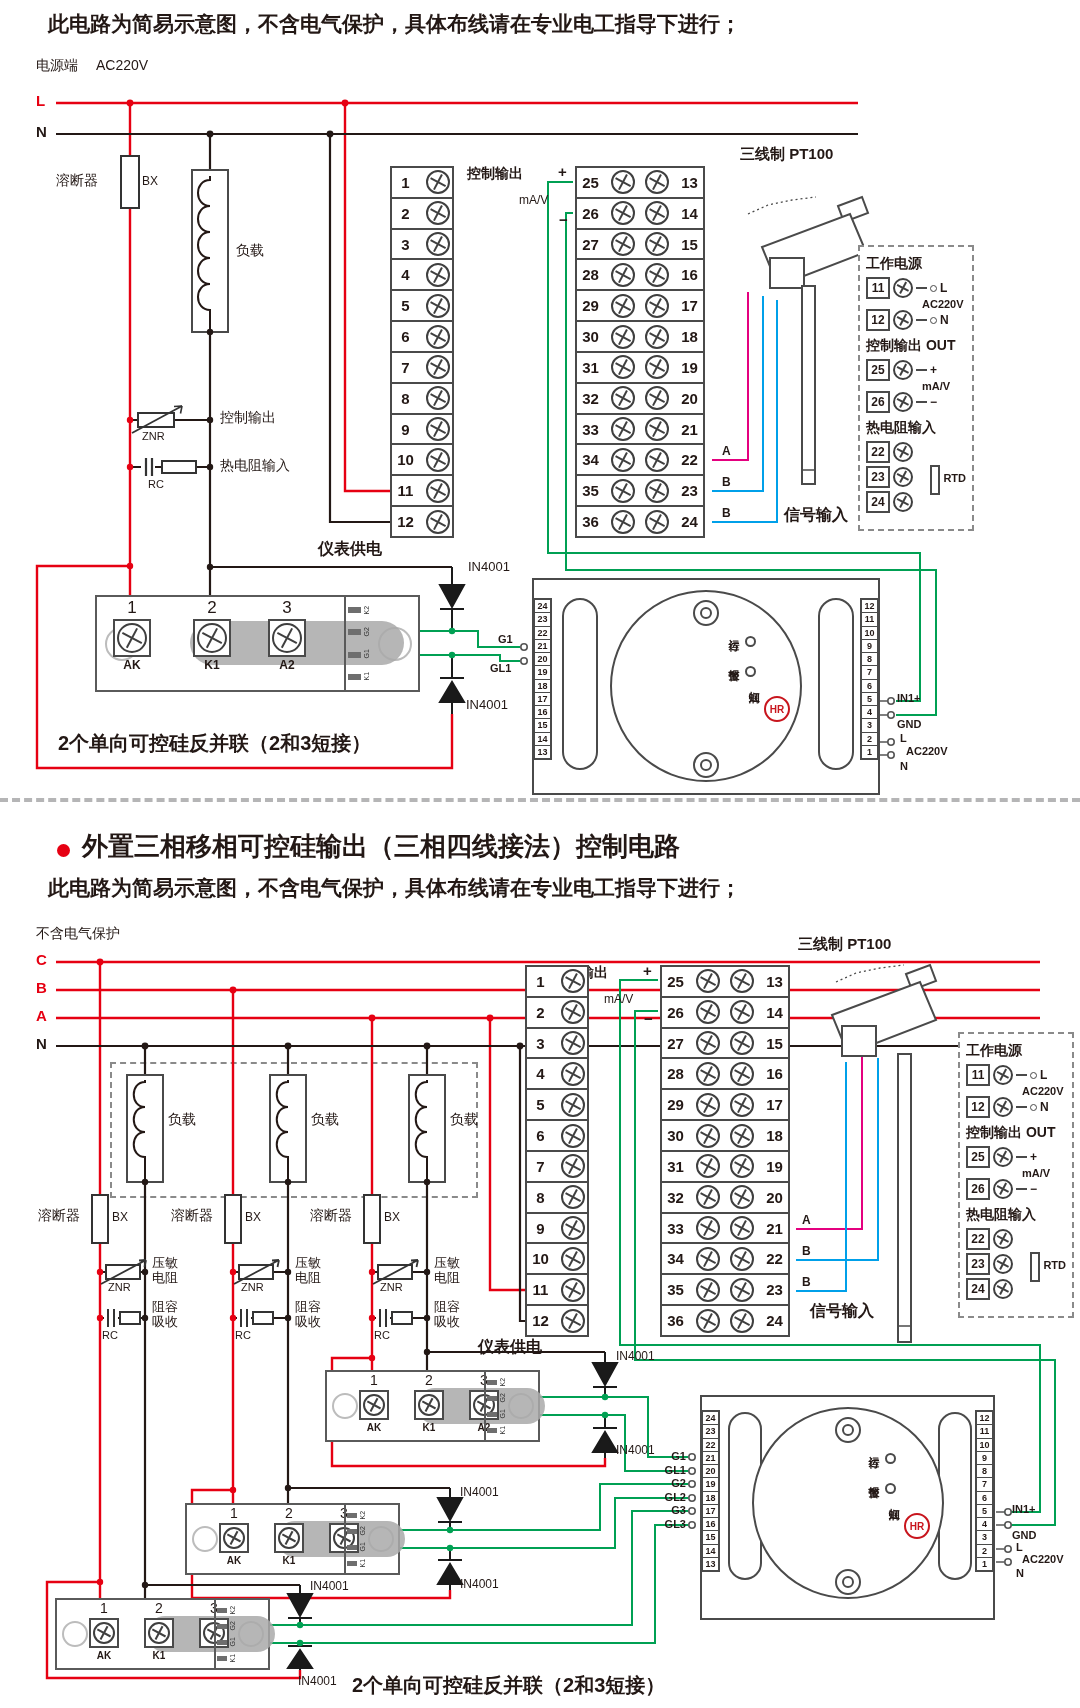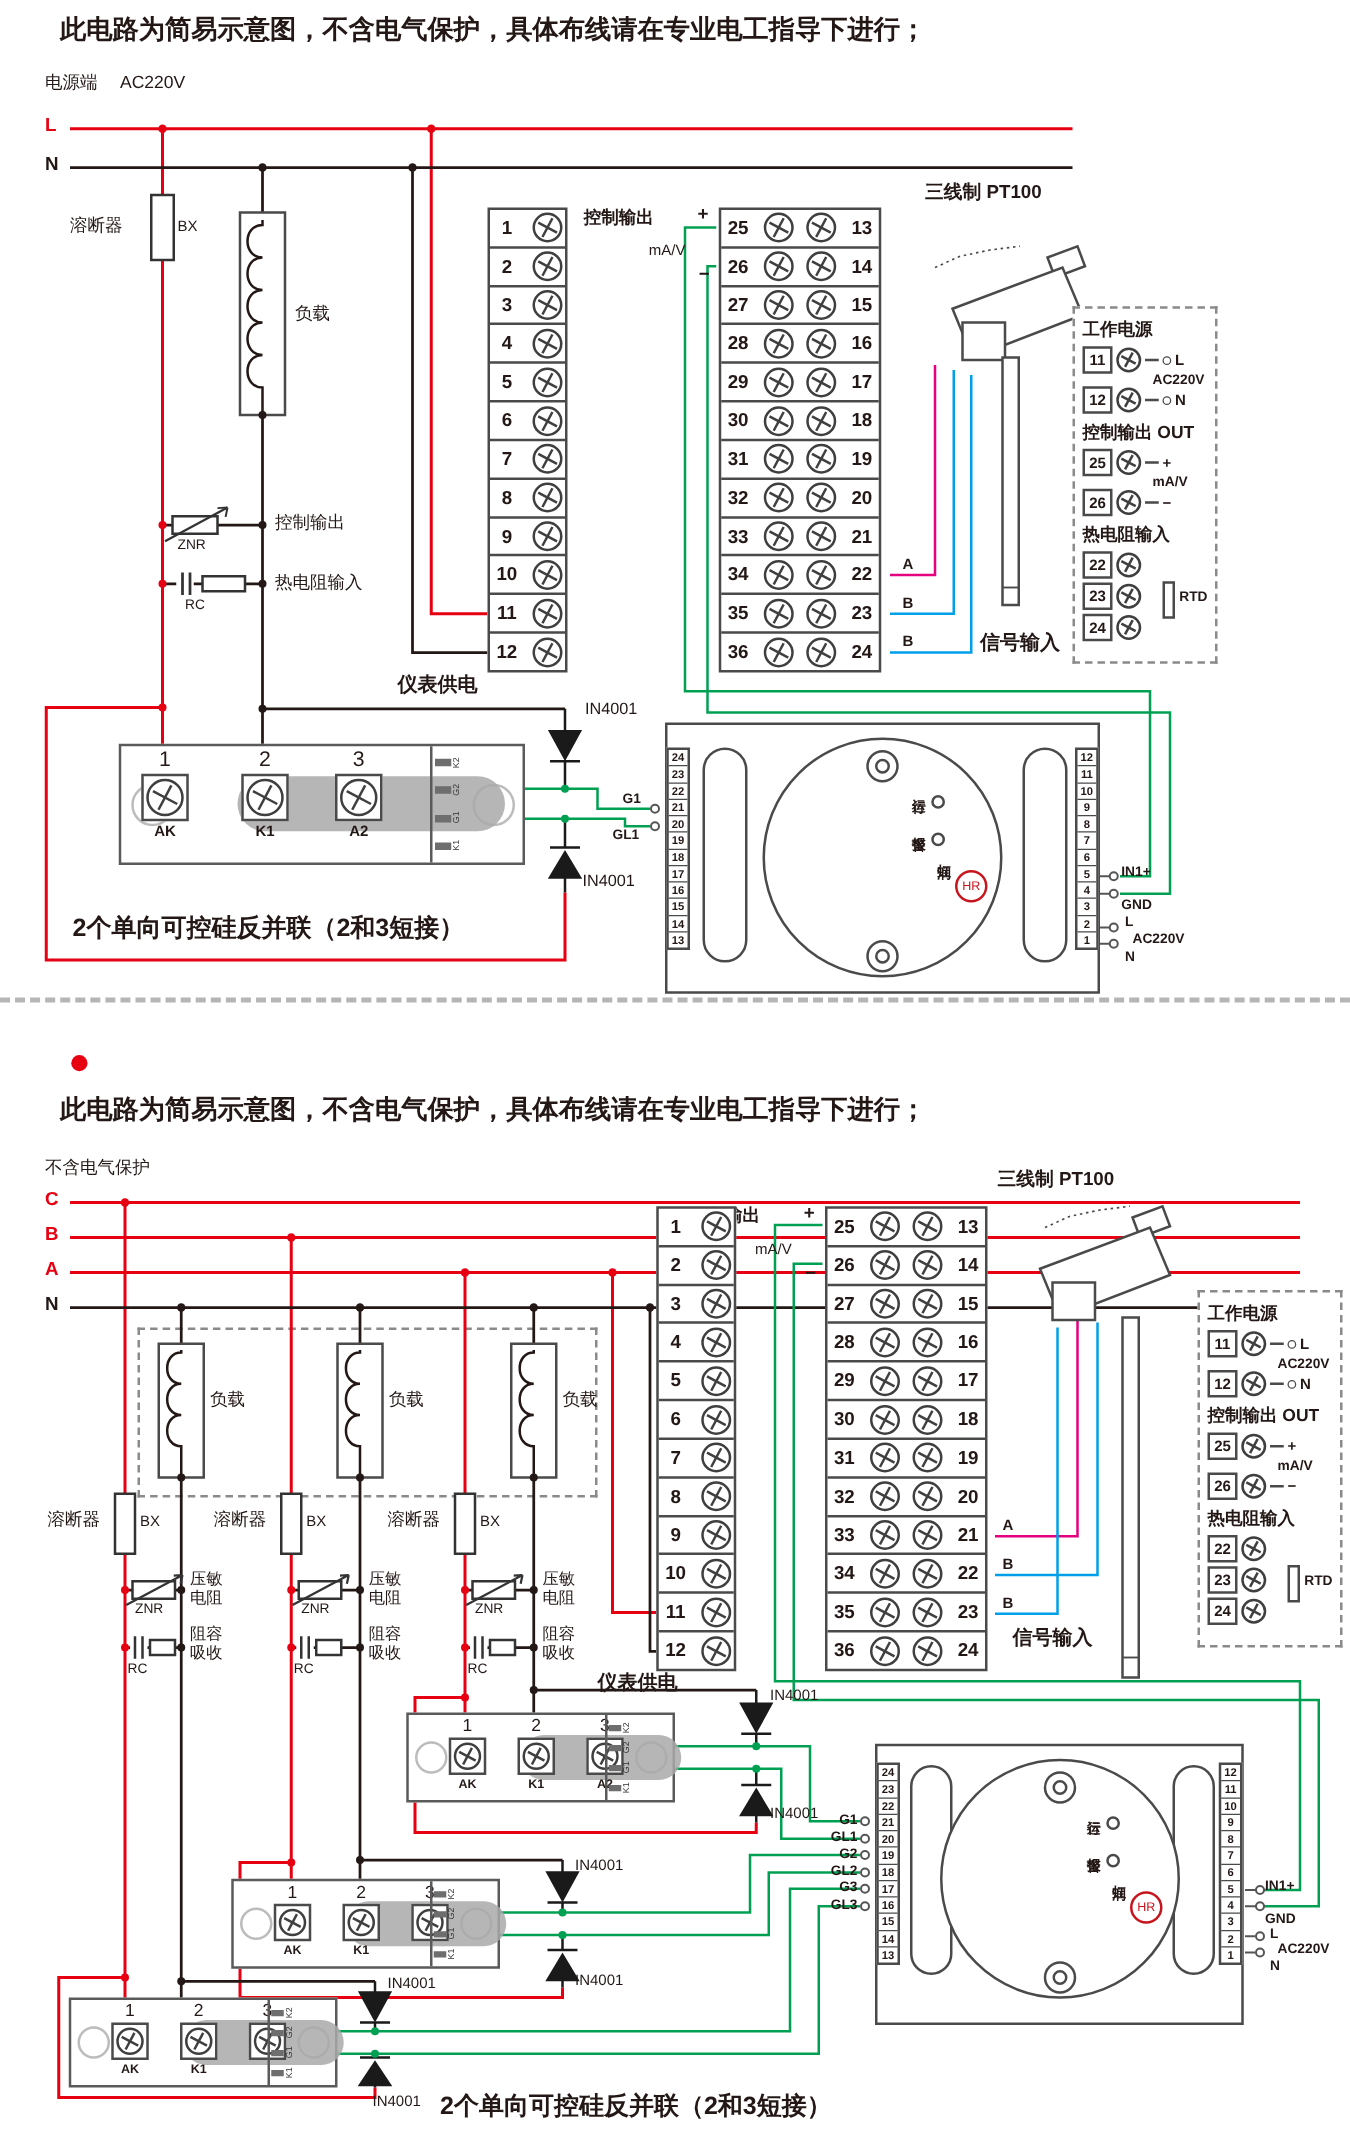--- a/index.html
+++ b/index.html
@@ -52,21 +52,21 @@
   .trigger{position:absolute;border:2.5px solid #4a4a4a;background:#fff;box-sizing:border-box;z-index:4}
   .vstrip{position:absolute;display:flex;flex-direction:column;border:2px solid #4a4a4a;background:#fff;box-sizing:border-box;z-index:5}
   .vcell{flex:1;display:flex;align-items:center;justify-content:center;border-bottom:1.5px solid #4a4a4a;font-size:9px;font-weight:bold;box-sizing:border-box;min-height:0}
   .vcell:last-child{border-bottom:none}
   .slot{position:absolute;border:2px solid #4a4a4a;border-radius:18px;background:#fff;box-sizing:border-box;z-index:4}
   .bigc{position:absolute;border:2.5px solid #4a4a4a;border-radius:50%;box-sizing:border-box;z-index:4;background:#fff}
   .ring{position:absolute;border:2px solid #4a4a4a;border-radius:50%;box-sizing:border-box;background:#fff;z-index:5}
   .led{position:absolute;display:flex;align-items:flex-start;gap:4px;z-index:6}
   .vtext{writing-mode:vertical-rl;letter-spacing:1px;font-size:11px;font-weight:bold}
   .ledc{width:11px;height:11px;border:2px solid #4a4a4a;border-radius:50%;box-sizing:border-box;margin-top:6px}
-  .hrlogo{position:absolute;width:26px;height:26px;border:2.5px solid #c8151d;border-radius:50%;color:#c8151d;font-size:10px;font-weight:normal;display:flex;align-items:center;justify-content:center;box-sizing:border-box;z-index:6;background:#fff}
+  .hrlogo{position:absolute;width:26px;height:26px;border:2.5px solid #c8151d;border-radius:50%;color:#c8151d;font-size:10px;font-weight:bold;display:flex;align-items:center;justify-content:center;box-sizing:border-box;z-index:6;background:#fff}
   .gatecol{position:absolute;display:flex;flex-direction:column;z-index:5}
   .gatecol span{height:13.5px;font-size:11px;font-weight:bold;text-align:right;line-height:13px}
 </style>
 </head>
 <body>
 
 <div id="canvas">
 
 <svg class="wires" width="1080" height="1708" viewBox="0 0 1080 1708">
 
@@ -603,20 +603,21 @@
 <div class="lbl f11 b" style="left:498px;top:633px">G1</div>
 <div class="lbl f11 b" style="left:490px;top:662px">GL1</div>
 <div class="lbl f11 b" style="left:897px;top:692px">IN1+</div>
 <div class="lbl f11 b" style="left:897px;top:718px">GND</div>
 <div class="lbl f11 b" style="left:900px;top:732px">L</div>
 <div class="lbl f11 b" style="left:906px;top:745px">AC220V</div>
 <div class="lbl f11 b" style="left:900px;top:760px">N</div>
 
 <div class="divider" style="top:798px"></div>
 <span class="bullet" style="left:57px;top:844px"></span>
+<div class="lbl f26 b" style="left:82px;top:832px">外置三相移相可控硅输出（三相四线接法）控制电路</div>
 <div class="lbl f21 b" style="left:48px;top:876px">此电路为简易示意图，不含电气保护，具体布线请在专业电工指导下进行；</div>
 <div class="lbl f14" style="left:36px;top:926px">不含电气保护</div>
 <div class="lbl f15 b red" style="left:36px;top:952px">C</div>
 <div class="lbl f15 b red" style="left:36px;top:980px">B</div>
 <div class="lbl f15 b red" style="left:36px;top:1008px">A</div>
 <div class="lbl f15 b" style="left:36px;top:1036px">N</div>
 
 <div class="dashbox" style="left:110px;top:1062px;width:368px;height:136px"></div>
 <div class="lbl f14" style="left:168px;top:1112px">负载</div>
 <div class="lbl f14" style="left:311px;top:1112px">负载</div>

